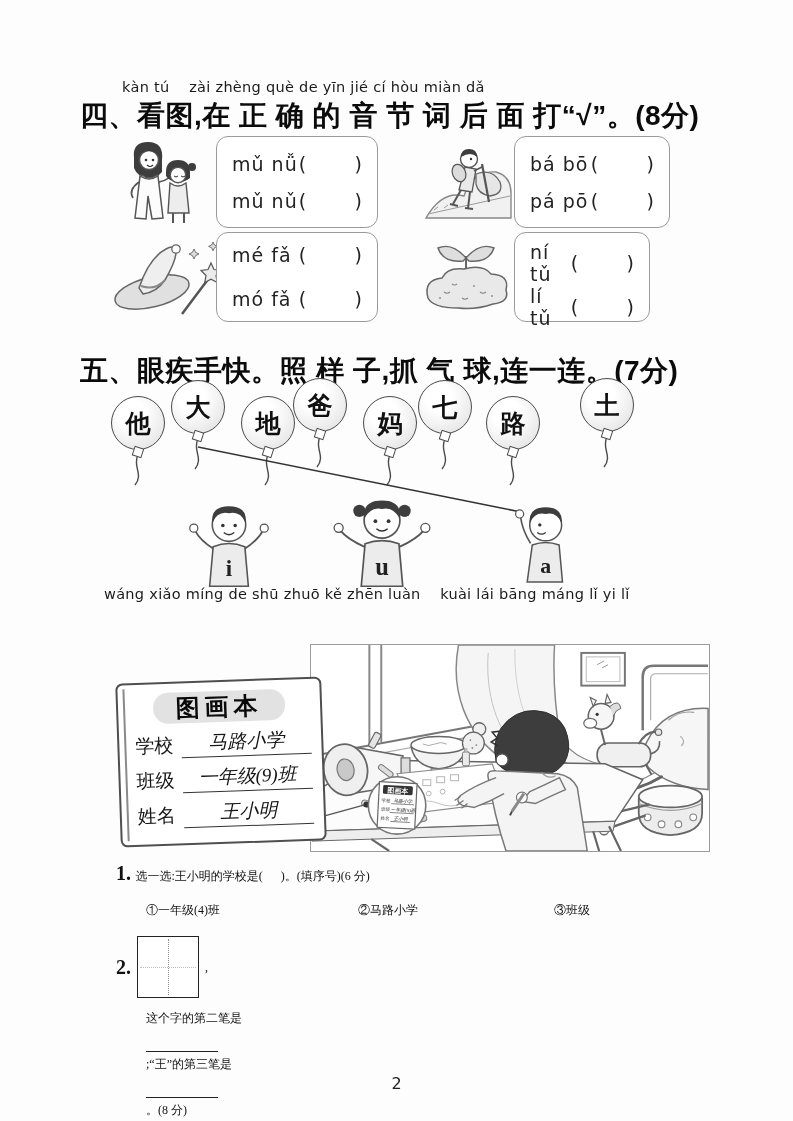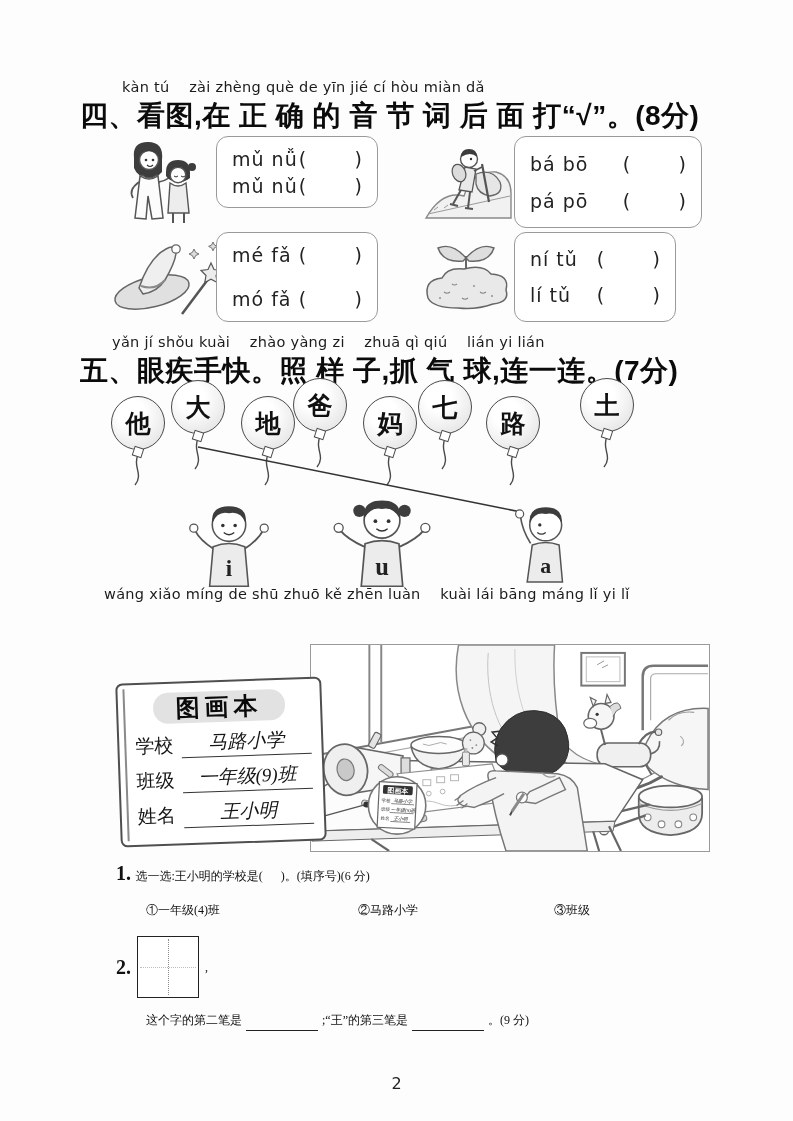--- a/index.html
+++ b/index.html
@@ -32,21 +32,21 @@
             font-family:"Liberation Serif",serif;font-size:19px;color:#151515;}
   .card-label{width:46px;flex:none;}
   .card-value{flex:1;text-align:center;border-bottom:1.6px solid #333;font-style:italic;padding-bottom:1px;}
   .q{font-family:"Liberation Serif",serif;font-size:12px;color:#101010;white-space:pre;}
   .qnum{font-weight:bold;font-family:"Liberation Serif",serif;font-size:20px;}
   .blank{display:inline-block;width:72px;height:20px;border-bottom:1.6px solid #222;vertical-align:baseline;}
   .gridbox{width:62px;height:62px;border:1.8px solid #222;box-sizing:border-box;position:relative;background:#fff;flex:none;}
   .gridbox::before{content:"";position:absolute;left:50%;top:2px;bottom:2px;width:0;border-left:1.4px dotted #8c8c8c;}
   .gridbox::after{content:"";position:absolute;top:50%;left:2px;right:2px;height:0;border-top:1.4px dotted #bdbdbd;}
   .q2l1{display:flex;align-items:center;gap:6px;}
-  .q2l2{display:flex;align-items:center;gap:4px;}
+  .q2l2{display:flex;align-items:flex-start;gap:4px;flex-direction:column;}
   .footer{position:absolute;left:0;top:1074px;width:100%;text-align:center;
           font-family:"DejaVu Sans",sans-serif;font-size:16px;color:#222;}
   svg text{font-family:"Liberation Serif",serif;}
 </style>
 </head>
 <body>
 
 <div id="page">
 
   <div class="abs pin" style="left:122px;top:79px;text-align:right;">kàn tú    zài zhèng què de yīn jié cí hòu miàn dǎ</div>
@@ -66,21 +66,21 @@
     <circle cx="63" cy="31" r="3" fill="#fff" stroke="#555" stroke-width="1.2"></circle>
     <path d="M54,34 Q54,22 66,22 Q78,22 78,34 L78,40 Q72,45 65,44 Q57,43 54,38 Z" fill="#3d3d3d"></path>
     <circle cx="80" cy="29" r="4" fill="#3d3d3d"></circle>
     <circle cx="66" cy="37" r="7.8" fill="#fff" stroke="#555" stroke-width="1.4"></circle>
     <path d="M56,33 Q57,25 66,25 Q75,25 76,33 Q70,28 66,29 Q61,28 56,33 Z" fill="#3d3d3d"></path>
     <path d="M62,38 q2,2 4,0 M69,38 q2,2 4,0" stroke="#333" stroke-width="1" fill="none"></path>
     <path d="M58,45 L56,75 L77,75 L74,45 Q66,51 58,45 Z" fill="#ededed" stroke="#555" stroke-width="1.4"></path>
     <path d="M61,75 L61,85 M72,75 L72,85" stroke="#555" stroke-width="2"></path>
   </svg>
 
-  <div class="optbox" style="left:216px;top:136px;width:162px;height:72px;">
+  <div class="optbox" style="left:216px;top:136px;width:162px;height:92px;">
     <div class="optrow">
       <span class="optword">mǔ nǚ</span>
       <span class="optparen">(        )</span>
     </div>
     <div class="optrow">
       <span class="optword">mǔ nǔ</span>
       <span class="optparen">(        )</span>
     </div>
   </div>
 
@@ -93,21 +93,21 @@
     <path d="M37,19 Q37,11 45,11 Q53,11 53,19 Q47,13 37,19 Z" fill="#3d3d3d"></path>
     <circle cx="47" cy="21" r="1.2" fill="#333"></circle>
     <path d="M41,29 L35,52 L48,54 L52,31 Z" fill="#e9e9e9" stroke="#555" stroke-width="1.3"></path>
     <ellipse cx="35" cy="35" rx="6.5" ry="9" fill="#dcdcdc" stroke="#555" stroke-width="1.2" transform="rotate(-22 35 35)"></ellipse>
     <line x1="58" y1="26" x2="65" y2="64" stroke="#555" stroke-width="2.2"></line>
     <path d="M50,33 L58,29" stroke="#555" stroke-width="1.7"></path>
     <path d="M37,52 L29,66 M46,54 L44,70" stroke="#555" stroke-width="2"></path>
     <path d="M26,66 l8,2 M41,70 l8,1" stroke="#555" stroke-width="2"></path>
   </svg>
 
-  <div class="optbox" style="left:514px;top:136px;width:188px;height:92px;">
+  <div class="optbox" style="left:514px;top:136px;width:156px;height:92px;">
     <div class="optrow">
       <span class="optword">bá bō</span>
       <span class="optparen">(        )</span>
     </div>
     <div class="optrow">
       <span class="optword">pá pō</span>
       <span class="optparen">(        )</span>
     </div>
   </div>
 
@@ -138,32 +138,31 @@
     <path d="M48,34 L48,16" stroke="#666" stroke-width="2"></path>
     <path d="M48,18 Q34,2 20,8 Q25,23 45,21 Z" fill="#dedede" stroke="#666" stroke-width="1.4"></path>
     <path d="M48,18 Q62,2 76,8 Q71,23 51,21 Z" fill="#dedede" stroke="#666" stroke-width="1.4"></path>
     <path d="M10,58 Q5,40 24,38 Q29,27 46,29 Q65,24 73,34 Q92,35 88,50 Q92,62 75,64 Q58,70 40,68 Q15,68 10,58 Z" fill="#e9e9e9" stroke="#666" stroke-width="1.5"></path>
     <path d="M26,52 q3,2.5 6,0 M44,58 q3,2.5 6,0 M62,52 q3,2.5 6,0 M34,44 q2.5,2 5,0" stroke="#888" stroke-width="1.1" fill="none"></path>
     <circle cx="22" cy="58" r="1.1" fill="#999"></circle>
       <circle cx="56" cy="46" r="1.1" fill="#999"></circle>
       <circle cx="74" cy="56" r="1.1" fill="#999"></circle>
   </svg>
 
-  <div class="optbox" style="left:514px;top:232px;width:162px;height:90px;">
+  <div class="optbox" style="left:514px;top:232px;width:136px;height:90px;">
     <div class="optrow">
       <span class="optword">ní tǔ</span>
       <span class="optparen">(        )</span>
     </div>
     <div class="optrow">
       <span class="optword">lí tǔ</span>
       <span class="optparen">(        )</span>
     </div>
   </div>
 
-  <div class="abs pin" style="left:112px;top:334px;">yǎn jí shǒu kuài    zhào yàng zi    zhuā qì qiú    lián yi lián</div>
   <div class="abs h" style="left:80px;top:352px;">五、眼疾手快。照 样 子,抓 气 球,连一连。(7分)</div>
 
   <div class="balloon" style="left:111px;top:396px;">
     <div class="bcircle">他</div>
       <div class="knot"></div>
     <svg class="bstring" width="22" height="32">
         <path d="M11,0 C5,11 17,19 8,30" stroke="#4a4a4a" stroke-width="1.4" fill="none"></path>
       </svg>
   </div>
   <div class="balloon" style="left:171px;top:380px;">
@@ -428,18 +427,18 @@
   <div class="abs q2l1" style="left:116px;top:936px;">
     <span class="qnum">2.</span>
     <span class="gridbox"></span>
     <span class="q">,</span>
   </div>
   <div class="abs q2l2" style="left:146px;top:1010px;">
     <span class="q">这个字的第二笔是</span>
     <span class="blank"></span>
     <span class="q">;“王”的第三笔是</span>
     <span class="blank"></span>
-    <span class="q">。(9 分)</span>
+    <span class="q">。(8 分)</span>
   </div>
 
   <div class="footer">2</div>
 
 </div>
 
 </body></html>

